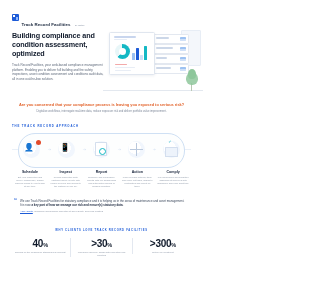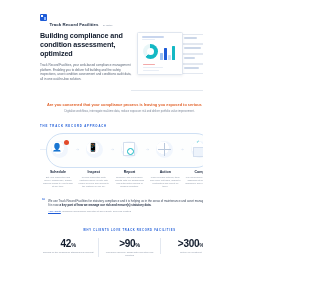--- a/index.html
+++ b/index.html
@@ -3,21 +3,21 @@
 <meta charset="utf-8">
 <style>
   html,body{margin:0;padding:0;}
   body{
     width:203px;height:287px;overflow:hidden;
     background:#ffffff;
     font-family:"Liberation Sans","DejaVu Sans",sans-serif;
     -webkit-font-smoothing:antialiased;
     color:#1b2430;
   }
-  .page{position:relative;width:203px;height:287px;background:#fff;margin-left:28px;}
+  .page{position:relative;width:203px;height:287px;background:#fff;}
 
   
   .hero{position:relative;height:95px;background:#ffffff;overflow:hidden;}
   .logo{position:absolute;left:12px;top:13px;display:flex;align-items:flex-start;gap:2.5px;}
   .logo-mark{width:7px;height:7px;border-radius:1px;background:#1d5bd7;position:relative;flex:none;margin-top:.5px;}
   .logo-mark:before{content:"";position:absolute;left:1px;top:1px;width:2px;height:2px;background:#fff;}
   .logo-mark:after{content:"";position:absolute;left:4px;top:3.5px;width:2px;height:2.5px;background:#8fb8ff;}
   .logo-txt{line-height:1;}
   .logo-name{font-size:4.4px;font-weight:700;color:#16243a;letter-spacing:.05px;white-space:nowrap;}
   .logo-sub{font-size:2.3px;color:#7b879a;margin-top:1.2px;letter-spacing:.1px;white-space:nowrap;}
@@ -247,26 +247,26 @@
     <div class="qattr">
       <a href="#">Andy Smith</a><span>, Technical Compliance Director at Our Facility Services Limited</span>
     </div>
   </div>
 
   <div class="stats-wrap">
     <div class="stats-eyebrow">Why clients love Track Record Facilities</div>
     <div class="stats">
 
       <div class="stat">
-        <div class="stat-v"><span></span><span>42</span><sup>%</sup></div>
+        <div class="stat-v"><span></span><span>40</span><sup>%</sup></div>
         <div class="stat-l">Savings on the compliance standard ROI forecast</div>
       </div>
 
       <div class="stat">
-        <div class="stat-v"><span>&gt;</span><span>90</span><sup>%</sup></div>
+        <div class="stat-v"><span>&gt;</span><span>30</span><sup>%</sup></div>
         <div class="stat-l">Increased efficiency across data collection and reporting</div>
       </div>
 
       <div class="stat">
         <div class="stat-v"><span>&gt;</span><span>300</span><sup>%</sup></div>
         <div class="stat-l">Return on investment</div>
       </div>
 
     </div>
   </div>

